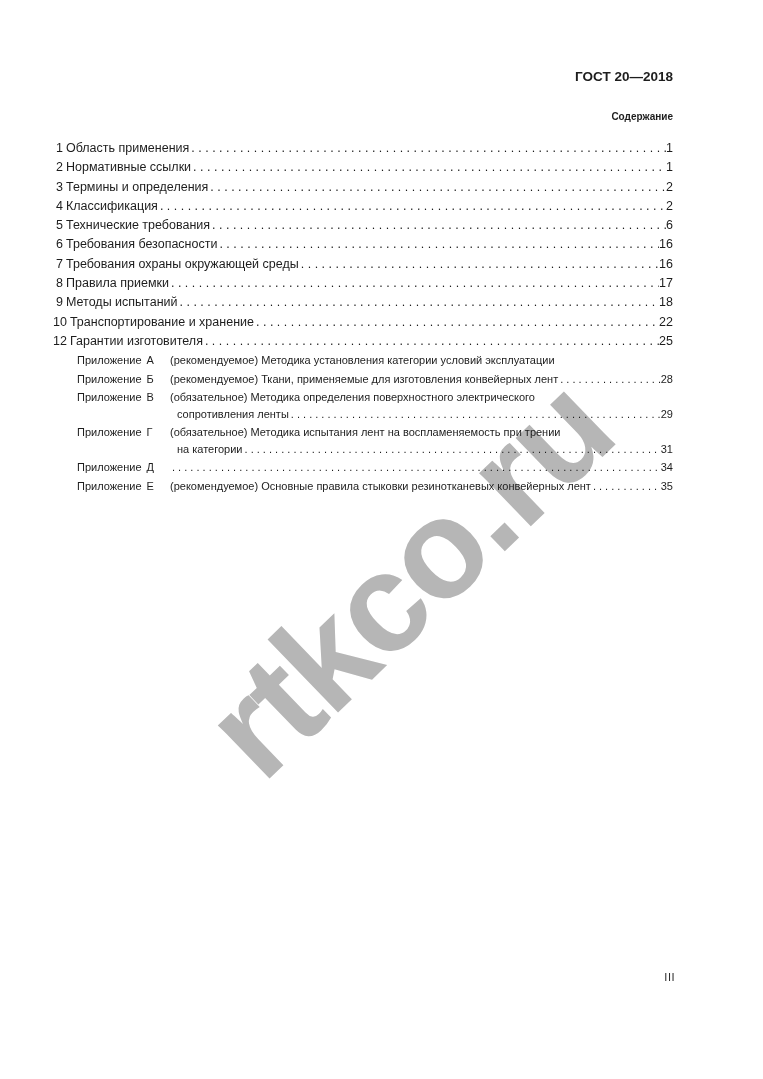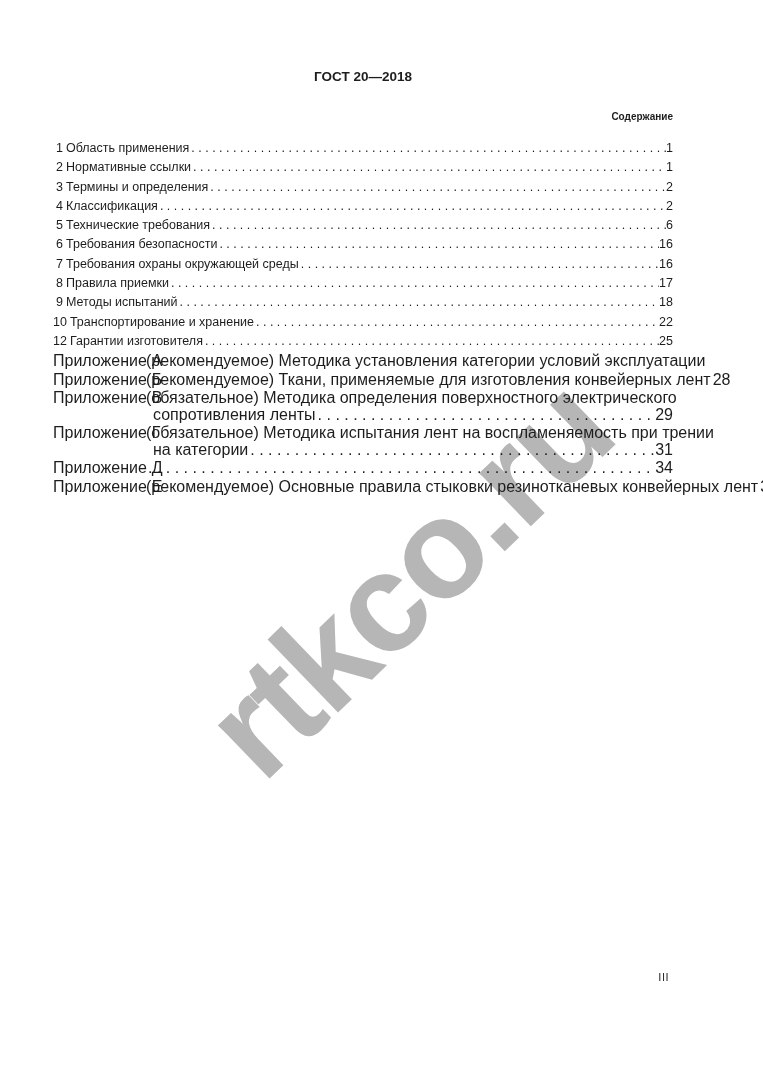--- a/index.html
+++ b/index.html
@@ -24,21 +24,21 @@
     white-space: nowrap;
     z-index: 1;
     user-select: none;
   }
   .content {
     position: relative;
     z-index: 2;
     padding: 69px 90px 0 53px;
   }
   .doc-code {
-    text-align: center;
+    text-align: right;
     font-weight: bold;
     font-size: 13.5px;
     line-height: 15px;
   }
   .page-title {
     text-align: right;
     font-weight: bold;
     font-size: 10px;
     line-height: 17px;
     margin-top: 24px;
@@ -58,37 +58,37 @@
     flex: 1 1 auto;
     overflow: hidden;
     white-space: nowrap;
     margin-left: 2px;
   }
   .dots::after {
     content: ". . . . . . . . . . . . . . . . . . . . . . . . . . . . . . . . . . . . . . . . . . . . . . . . . . . . . . . . . . . . . . . . . . . . . . . . . . . . . . . . . . . . . . . . . . . . . . . . . . . . . . . . . . . . . . . . . . . . . . . . . . . .";
   }
   .pg { white-space: nowrap; flex: none; }
   .apps { margin-top: 0; }
-  .app { font-size: 16px; margin-bottom: 2px; }
+  .app { font-size: 11px; margin-bottom: 2px; margin-left: 24px; }
   .app-line1, .app-cont, .app-single {
     display: flex;
     align-items: baseline;
     height: 16.5px;
     line-height: 15px;
   }
   .app-label {
     display: inline-flex;
     width: 93px;
     flex: none;
   }
   .app-letter { margin-left: 5px; }
   .app-cont { padding-left: 100px; }
   .folio {
     position: absolute;
-    right: 94px;
+    right: 88px;
     top: 971px;
     z-index: 2;
     font-size: 11px;
     color: #2a2a2a;
     letter-spacing: 0.5px;
   }
 </style>
 </head>
 <body>
 

